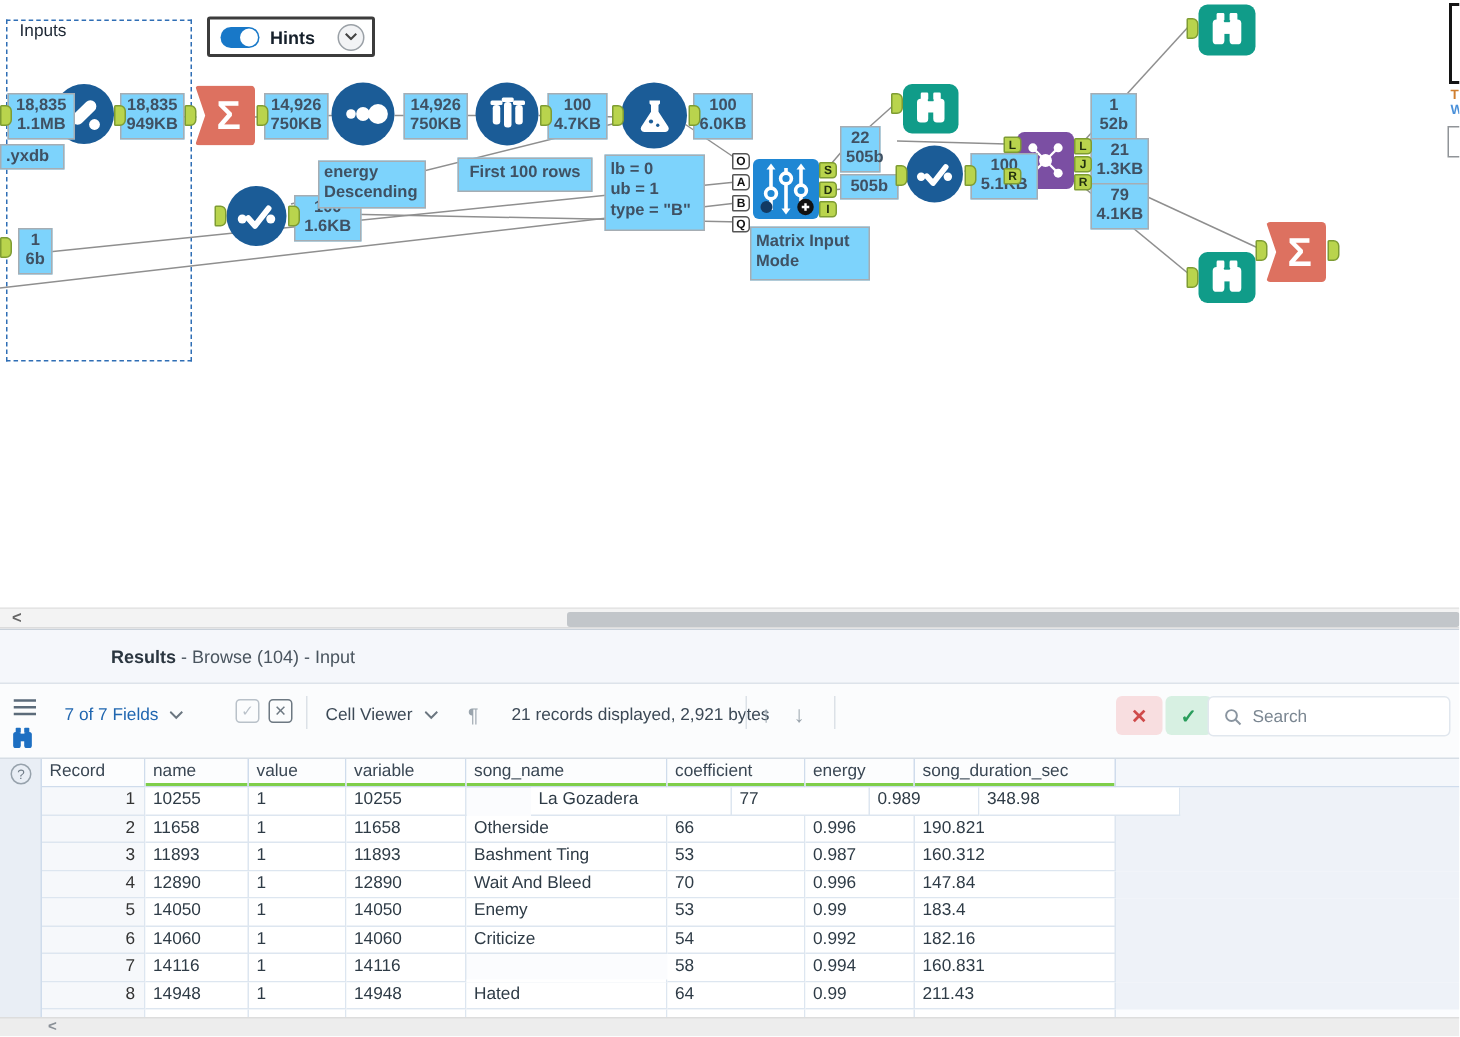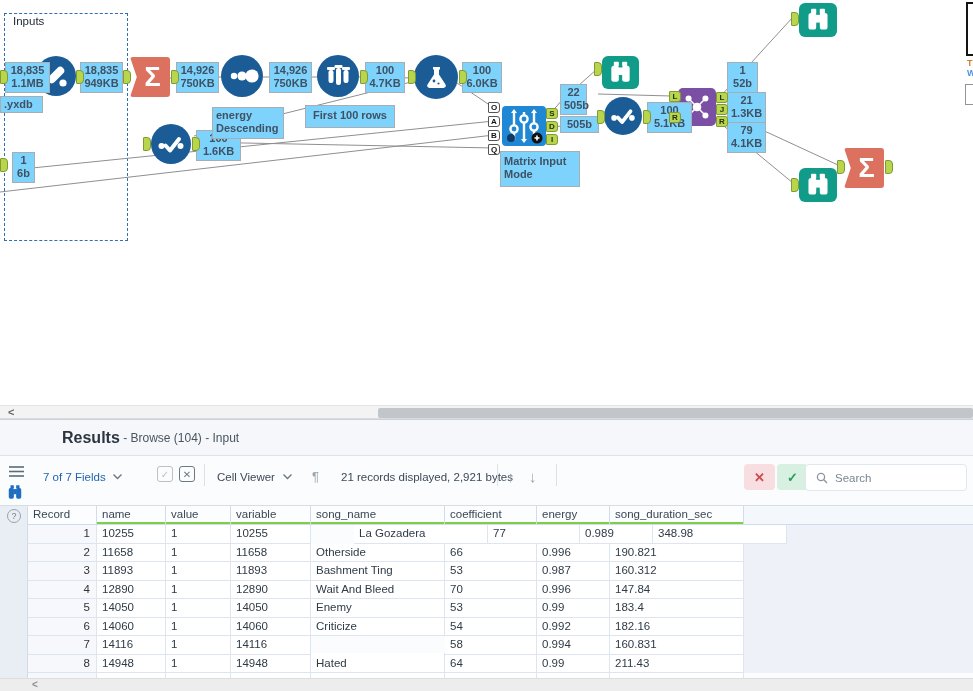--- a/index.html
+++ b/index.html
@@ -61,21 +61,21 @@
   #edge-letters .t1 { color:#d07f2f; display:block; }
   #edge-letters .t2 { color:#4a90d9; display:block; }
   #edge-box2 { position:absolute; left:965px; top:84px; width:12px; height:21px; border:1px solid #909498; background:#fff; z-index:2; }
   
   #hscroll { position:absolute; left:0; top:405px; width:973px; height:14px; background:#f3f3f3; border-top:1px solid #e4e4e4; border-bottom:1px solid #dcdcdc; z-index:6; }
   #hscroll .larr { position:absolute; left:8px; top:0px; font-size:11px; color:#666; line-height:13px; font-weight:700; }
   #hscroll .thumb { position:absolute; left:378px; top:1.5px; width:595px; height:10px; background:#c2c6ca; border-radius:2px; }
   
   #results { position:absolute; left:0; top:419px; width:973px; height:272px; background:#fbfcfe; border-top:1px solid #c9d1da; }
   #res-title { position:absolute; left:0; top:0; width:973px; height:36px; background:#f5f7fb; border-bottom:1px solid #dde3ea; display:flex; align-items:center; }
-  #res-title .b { margin-left:23px; font-size:16px; font-weight:700; color:#2b3640;padding-left:39px; }
+  #res-title .b { margin-left:35px; font-size:12px; font-weight:700; color:#2b3640;padding-left:39px; }
   #res-title .r { font-size:12px; color:#4a555f; white-space:pre; }
   #res-toolbar { position:absolute; left:30px; top:36px; width:943px; height:50px; background:#fbfcfd; border-bottom:1px solid #d6dde5; }
   #res-rail { position:absolute; left:0; top:36px; width:30px; height:50px; background:#fbfcfd; border-bottom:1px solid #d6dde5; }
   .tb { position:absolute; display:flex; align-items:center; }
   .tb-blue { color:#2066b0; font-size:11.5px; }
   .tb-dark { color:#3c4956; font-size:11.5px; }
   .tb-gray { color:#9aa4ad; font-size:13px; }
   .tb-div { position:absolute; width:1px; height:22px; background:#dce1e7; }
   .icon-box { position:absolute; width:16px; height:16px; border-radius:3px; display:flex; align-items:center; justify-content:center; font-size:10px; }
   .icon-box.light { border:1.5px solid #b9c1c9; color:#b9c1c9; }
@@ -131,20 +131,31 @@
         <line x1="643" y1="114" x2="671" y2="116"></line>
         <line x1="719" y1="98" x2="793" y2="17"></line>
         <line x1="719" y1="110" x2="838" y2="165"></line>
         <line x1="719" y1="122" x2="793" y2="183"></line>
       </g>
     </svg>
 
     <div class="container-box" style="left:4px; top:13px; width:124px; height:228px;"></div>
     <div class="container-label" style="left:13px; top:15px;">Inputs</div>
 
+    <div id="hints-box">
+      <div id="hints-toggle">
+          <div class="knob"></div>
+        </div>
+      <div id="hints-label">Hints</div>
+      <div id="hints-drop">
+        <svg width="8" height="5">
+            <path d="M0.5 0.5 L4 4 L7.5 0.5" stroke="#444" stroke-width="1.4" fill="none"></path>
+          </svg>
+      </div>
+    </div>
 
     <div class="chip" style="left:0px; top:70px;"></div>
 
     <div class="tool circle" style="left:36px; top:56px; width:40px; height:40px;">
       <svg width="32" height="32" viewBox="0 0 32 32">
         <g transform="rotate(-45 16 15)">
             <rect x="6" y="11" width="20" height="8" rx="4" fill="#fff"></rect>
           </g>
         <circle cx="23" cy="23" r="3.6" fill="#fff"></circle>
       </svg>
@@ -367,20 +378,25 @@
     <div class="ann" style="left:196px; top:130px; width:45px;">
         <span>100</span>
         <span>1.6KB</span>
       </div>
     <div class="ann left" style="left:212px; top:107px; width:72px; height:32px;">
         <span>energy</span>
         <span>Descending</span>
       </div>
     <div class="ann" style="left:305px; top:105px; width:90px; height:23px; padding-top:3px;">
         <span>First 100 rows</span>
+      </div>
+    <div class="ann left" style="left:403px; top:103px; width:67px; height:51px; padding-top:3px;">
+        <span>lb = 0</span>
+        <span>ub = 1</span>
+        <span>type = "B"</span>
       </div>
     <div class="ann left" style="left:500px; top:151px; width:80px; height:36px; padding-top:3px;">
         <span>Matrix Input</span>
         <span>Mode</span>
       </div>
     <div class="ann" style="left:560px; top:84px; width:27px;">
         <span>22</span>
         <span>505b</span>
       </div>
     <div class="ann" style="left:560px; top:116px; width:39px;">

